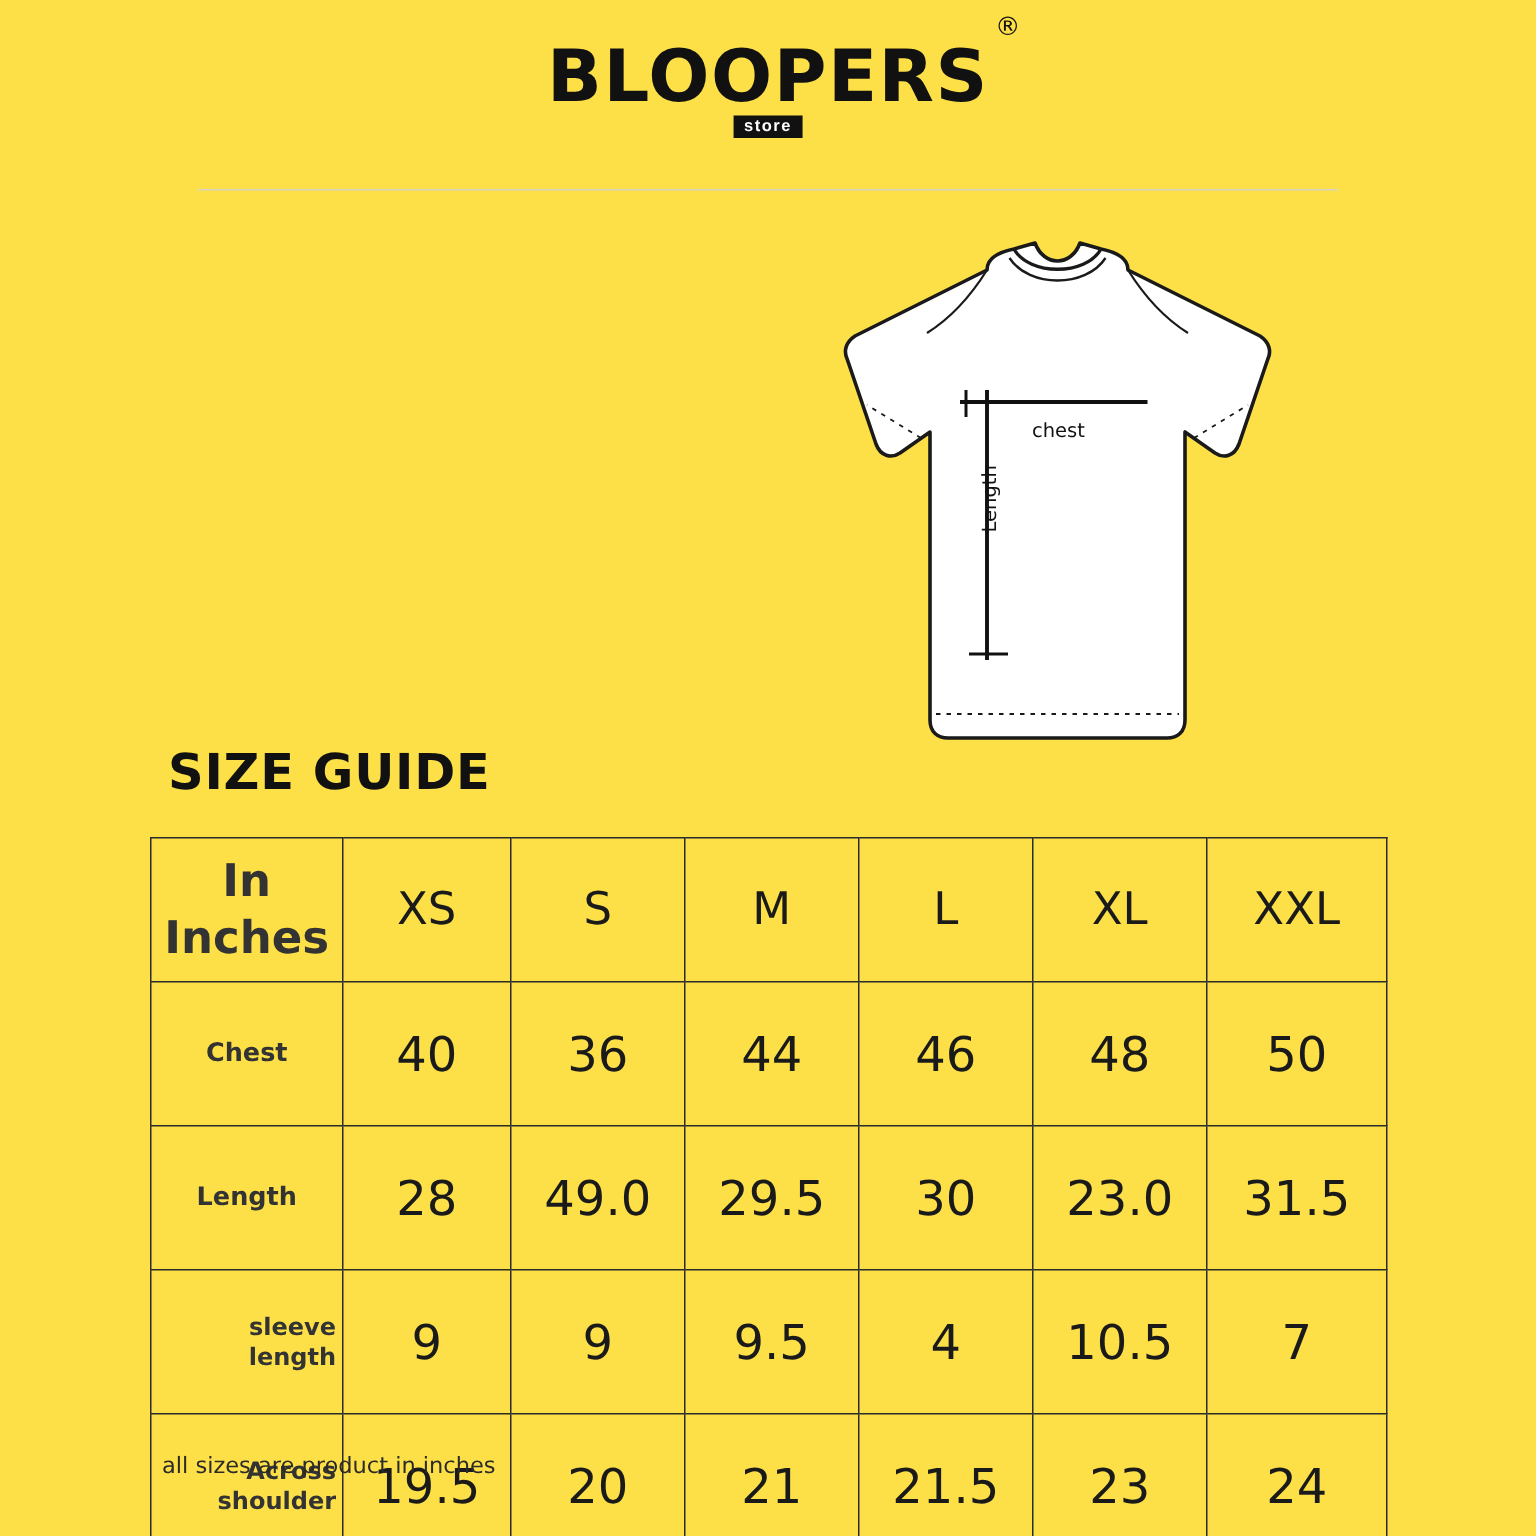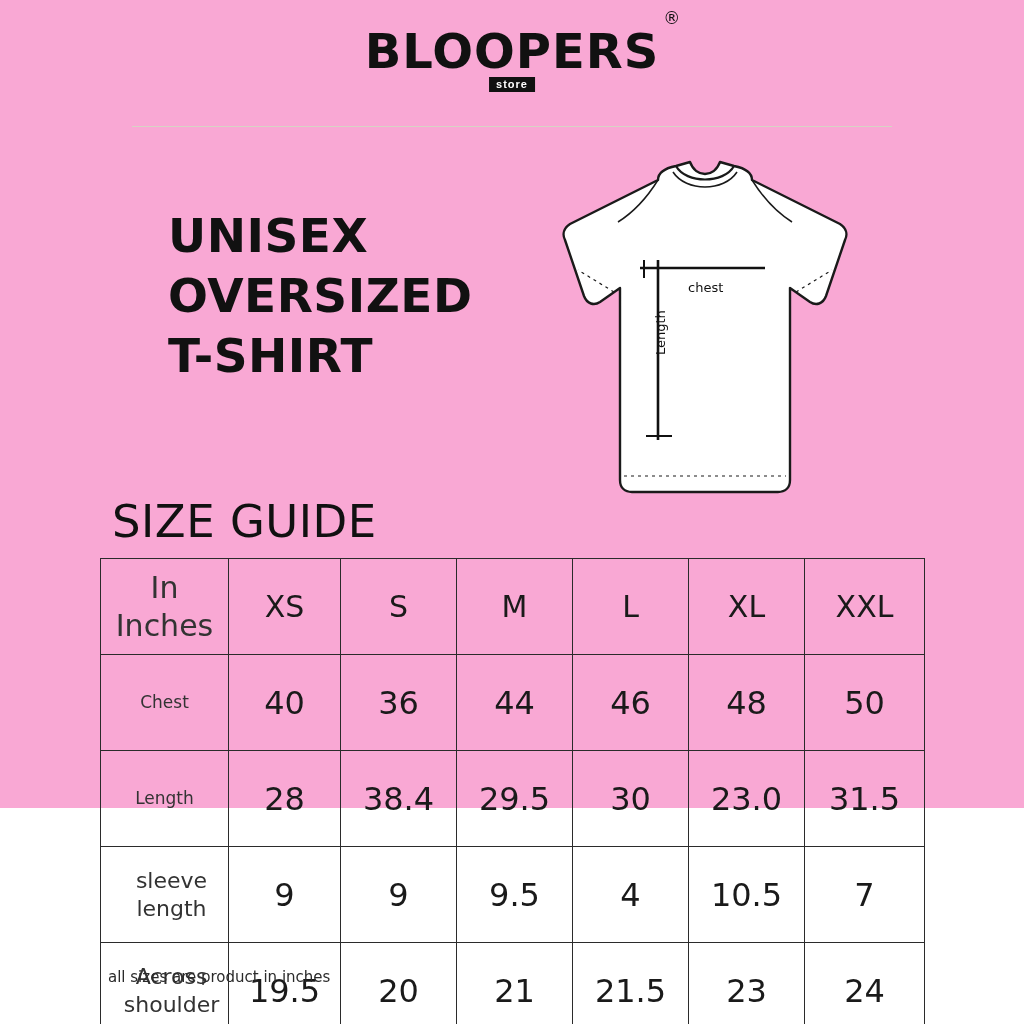--- a/index.html
+++ b/index.html
@@ -6,22 +6,22 @@
   html, body {
     margin: 0; padding: 0;
     width: 1024px; height: 1024px;
     background: #ffffff;
     font-family: "Liberation Sans", sans-serif;
     color: #1a1a1a;
     overflow: hidden;
   }
   .page {
     position: relative;
-    width: 1024px; height: 808px;
-    background: #f9a8d4;
+    width: 1024px; height: 1024px;
+    background: #fde047;
     padding-left: 24px;
   }
 
   
   .brand-wrap {
     position: absolute;
     top: 26px; left: 0; width: 1024px;
     text-align: center;
   }
   .brand-logo {
@@ -73,22 +73,22 @@
     font-size: 47px;
     line-height: 1.28;
     letter-spacing: 0.5px;
     color: #111111;
   }
 
   .size-guide {
     position: absolute;
     top: 495px; left: 112px;
     font-family: "DejaVu Sans", sans-serif;
-    font-weight: 400;
-    font-size: 45px;
+    font-weight: 700;
+    font-size: 33px;
     letter-spacing: 0.5px;
     color: #111111;
   }
 
   
   .tee-wrap {
     position: absolute;
     top: 150px; left: 540px;
     width: 330px; height: 370px;
   }
@@ -130,24 +130,25 @@
     font-weight: 400;
     font-size: 32px;
     color: #1a1a1a;
     padding: 0 4px;
   }
   table.size-table td.rowhead {
     font-size: 17px;
     color: #333333;
     width: 128px;
     line-height: 1.25;
+    font-weight: bold;
   }
   table.size-table td.rowhead.two-line {
-    font-size: 22px;
-    text-align: center;
+    font-size: 16px;
+    text-align: right;
     padding-left: 18px;
     margin-top: 24px;
   }
   table.size-table tr.header-row td {
     font-size: 30px;
   }
   .col-xs { width: 112px; }
   .col-s  { width: 116px; }
   .col-m  { width: 116px; }
   .col-l  { width: 116px; }
@@ -170,25 +171,20 @@
 
   <div class="brand-wrap">
     <div class="brand-logo">
       <span>BLOOPERS</span>
       <span class="brand-reg">®</span>
       <span class="brand-sub">store</span>
     </div>
   </div>
   <div class="header-rule"></div>
 
-  <div class="title-block">
-    <div class="title-line">UNISEX</div>
-    <div class="title-line">OVERSIZED</div>
-    <div class="title-line">T-SHIRT</div>
-  </div>
 
   <div class="size-guide">SIZE GUIDE</div>
 
   <div class="tee-wrap">
     <svg width="330" height="370" viewBox="0 0 330 370" fill="none" xmlns="http://www.w3.org/2000/svg">
 
       <path d="M118 30 C118 22, 126 18, 136 16 L150 12 C156 28, 174 28, 180 12 L194 16
                C204 18, 212 22, 212 30
                L300 74 C306 78, 308 84, 305 90 L286 146 C283 154, 276 156, 270 152 L250 138
                L250 330 C250 338, 245 342, 238 342 L92 342 C85 342, 80 338, 80 330
@@ -233,21 +229,21 @@
           <td>36</td>
           <td>44</td>
           <td>46</td>
           <td>48</td>
           <td>50</td>
         </tr>
 
         <tr>
           <td class="rowhead">Length</td>
           <td>28</td>
-          <td>38.4</td>
+          <td>49.0</td>
           <td>29.5</td>
           <td>30</td>
           <td>23.0</td>
           <td>31.5</td>
         </tr>
 
         <tr>
           <td class="rowhead two-line">sleeve length</td>
           <td>9</td>
           <td>9</td>

